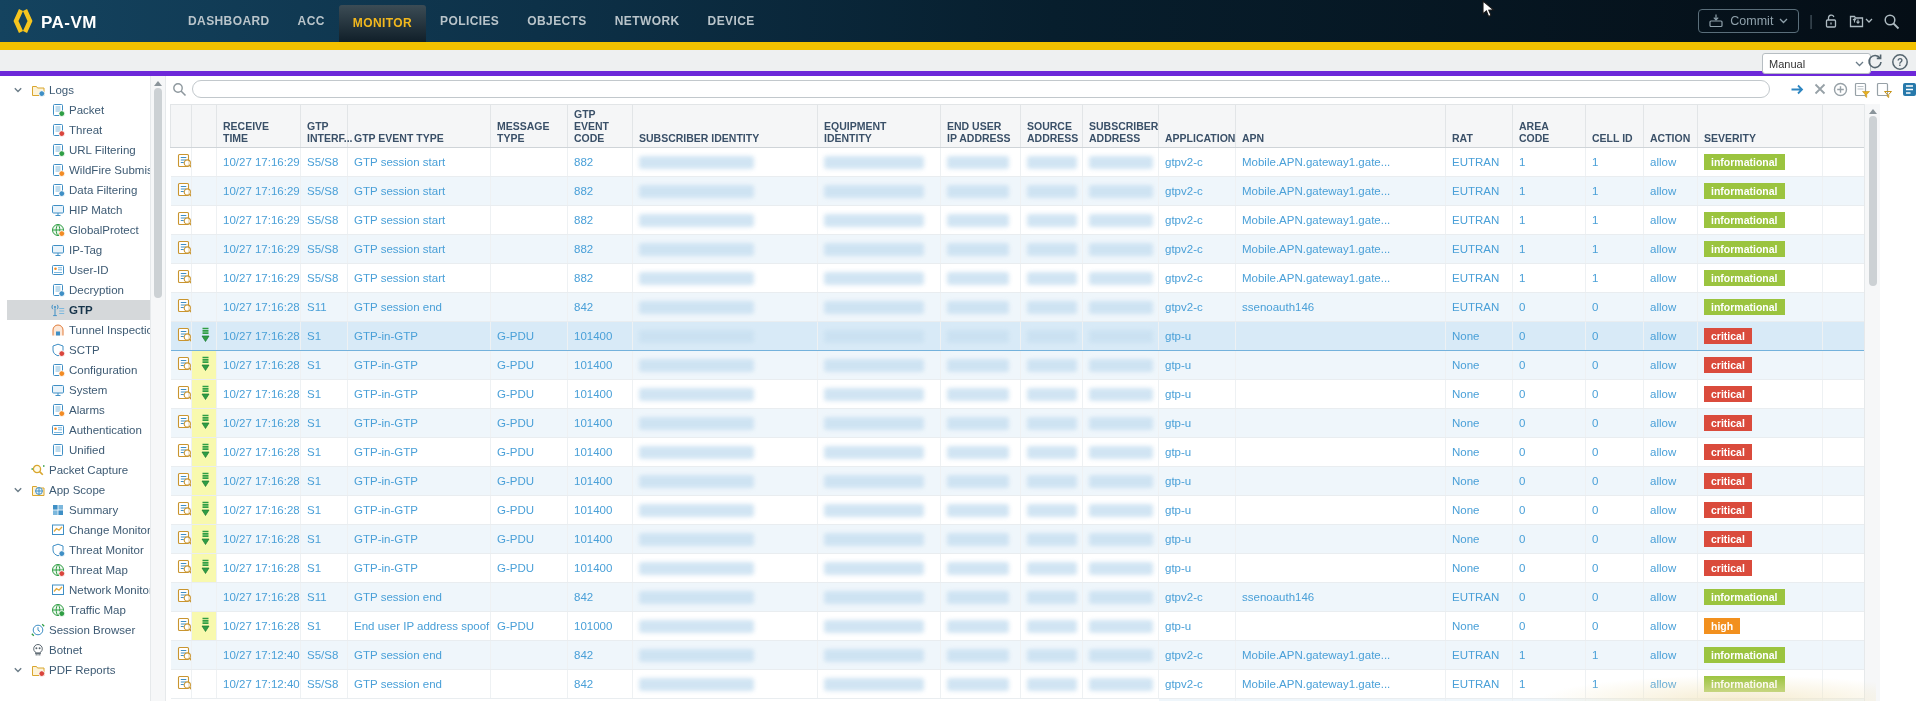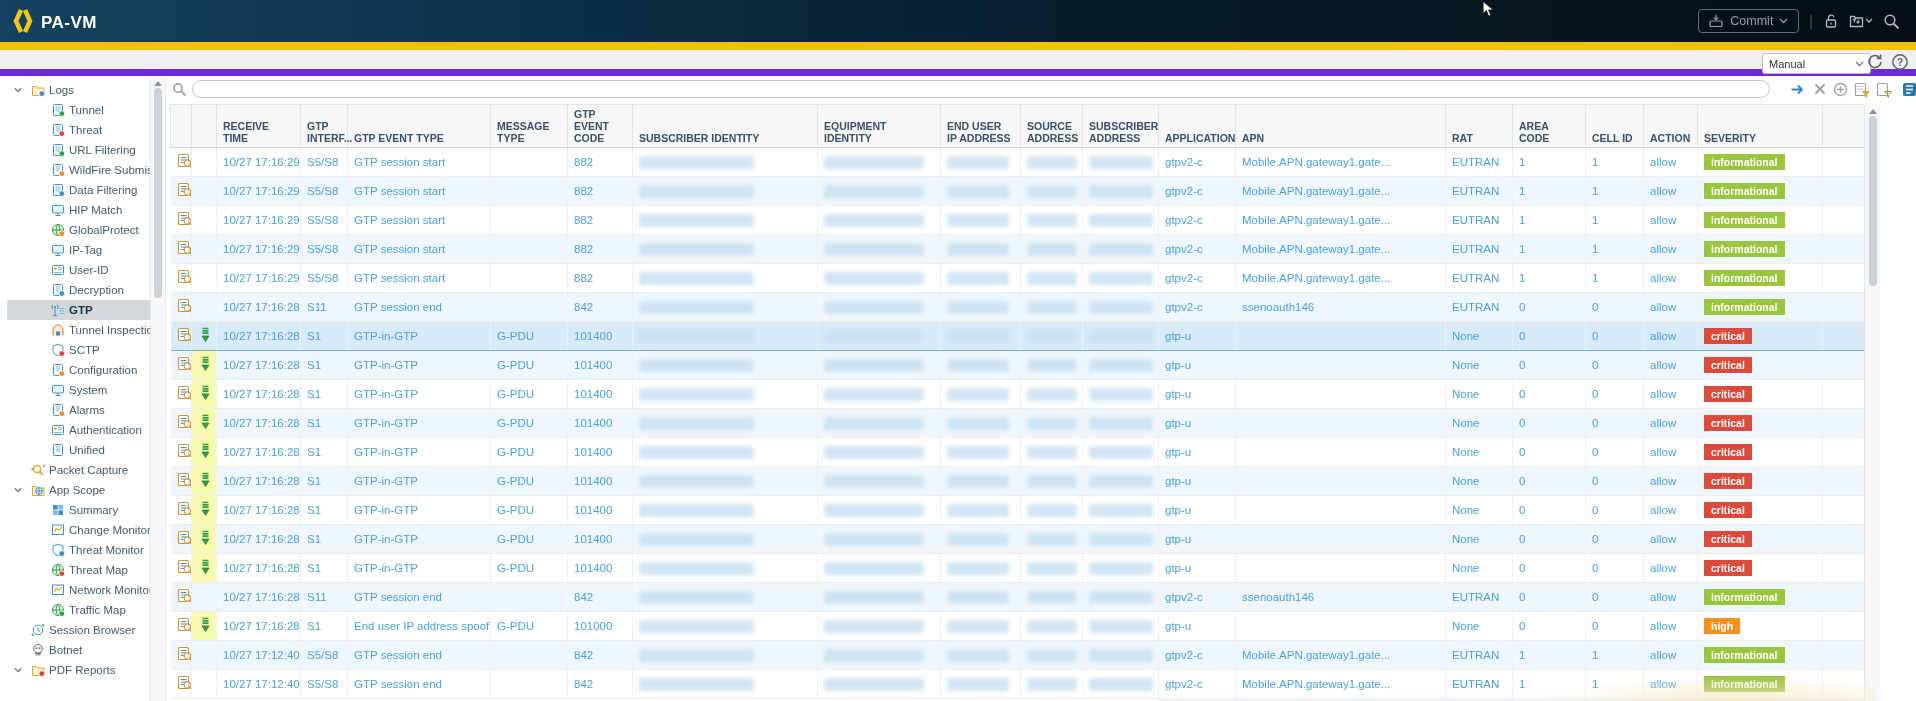--- a/index.html
+++ b/index.html
@@ -19,21 +19,21 @@
   .nav-item.active{color:#f3b81d;background:linear-gradient(180deg,#3c4c55,#101f29);
             border-radius:3px 3px 0 0;margin-top:5px;line-height:37px;height:37px;}
   .nav-right{margin-left:auto;display:flex;align-items:center;gap:10px;padding-right:16px;}
   .commit-btn{display:flex;align-items:center;gap:6px;border:1px solid #5a6e7a;border-radius:4px;
               color:#8fa1ab;font-size:12.5px;padding:4px 10px;cursor:default;}
   .nav-sep{color:#4a5a64;font-size:14px;}
   .nav-ico{display:inline-flex;cursor:pointer;}
 
   
   .subbar{position:absolute;left:0;top:50px;width:100%;height:26px;background:#eef0f1;
-          border-bottom:7px solid #6d28d9;box-sizing:border-box;}
+          border-bottom:5px solid #6d28d9;box-sizing:border-box;}
   .refresh-select{position:absolute;left:1762px;top:3px;width:95px;height:19px;background:#fff;
           border:1px solid #b6bdc2;border-radius:3px;font-size:11px;color:#333;
           display:flex;align-items:center;justify-content:space-between;padding:0 6px;cursor:pointer;}
   .sub-ico{position:absolute;top:3px;cursor:pointer;}
 
   
   .sidebar{position:absolute;left:0;top:76px;bottom:0;width:150px;background:#fff;overflow:hidden;padding-left:7px;}
   .tree{padding-top:4px;}
   .side-item{position:relative;height:20px;display:flex;align-items:center;font-size:11.5px;
              color:#3d5a73;white-space:nowrap;cursor:pointer;}
@@ -86,20 +86,29 @@
 <div class="screen">
 
   <header class="topnav">
     <div class="brand">
       <svg width="22" height="24" viewBox="0 0 22 24">
         <path d="M9 1 L4 12 L9 23" stroke="#f6c51e" stroke-width="4.5" fill="none"></path>
         <path d="M13 1 L18 12 L13 23" stroke="#f6c51e" stroke-width="4.5" fill="none"></path>
       </svg>
       <span class="brand-name">PA-VM</span>
     </div>
+    <nav class="navitems">
+        <div class="nav-item">DASHBOARD</div>
+        <div class="nav-item">ACC</div>
+        <div class="nav-item active">MONITOR</div>
+        <div class="nav-item">POLICIES</div>
+        <div class="nav-item">OBJECTS</div>
+        <div class="nav-item">NETWORK</div>
+        <div class="nav-item">DEVICE</div>
+      </nav>
     <div class="nav-right">
       <div class="commit-btn">
         <svg width="15" height="14" viewBox="0 0 15 14">
           <rect x="1" y="7" width="12" height="5.5" rx="1" fill="none" stroke="#8fa1ab" stroke-width="1.2"></rect>
           <path d="M7 0.5v5M4.8 3.6 7 5.8 9.2 3.6" fill="none" stroke="#8fa1ab" stroke-width="1.2"></path>
         </svg>
         <span>Commit</span>
         <svg width="9" height="6" viewBox="0 0 9 6">
           <path d="M1 1l3.5 3.5L8 1" stroke="#8fa1ab" stroke-width="1.3" fill="none"></path>
         </svg>
@@ -167,21 +176,21 @@
           <span class="lbl">Logs</span>
         </div>
         <div class="side-item d1">
           <span class="t-ico">
             <svg width="14" height="14" viewBox="0 0 14 14">
               <rect x="2.5" y="1.5" width="9" height="11" rx="1" fill="#fff" stroke="#3f8fc5"></rect>
               <path d="M4.5 4h5M4.5 6h5M4.5 8h5" stroke="#7db8dd"></path>
               <circle cx="10.8" cy="10.6" r="2.9" fill="#2f9e44" stroke="#fff" stroke-width="0.9"></circle>
             </svg>
           </span>
-          <span class="lbl">Tunnel</span>
+          <span class="lbl">Packet</span>
         </div>
         <div class="side-item d1">
           <span class="t-ico">
             <svg width="14" height="14" viewBox="0 0 14 14">
               <rect x="2.5" y="1.5" width="9" height="11" rx="1" fill="#fff" stroke="#3f8fc5"></rect>
               <path d="M4.5 4h5M4.5 6h5M4.5 8h5" stroke="#7db8dd"></path>
               <circle cx="10.8" cy="10.6" r="2.9" fill="#d9453c" stroke="#fff" stroke-width="0.9"></circle>
             </svg>
           </span>
           <span class="lbl">Threat</span>

